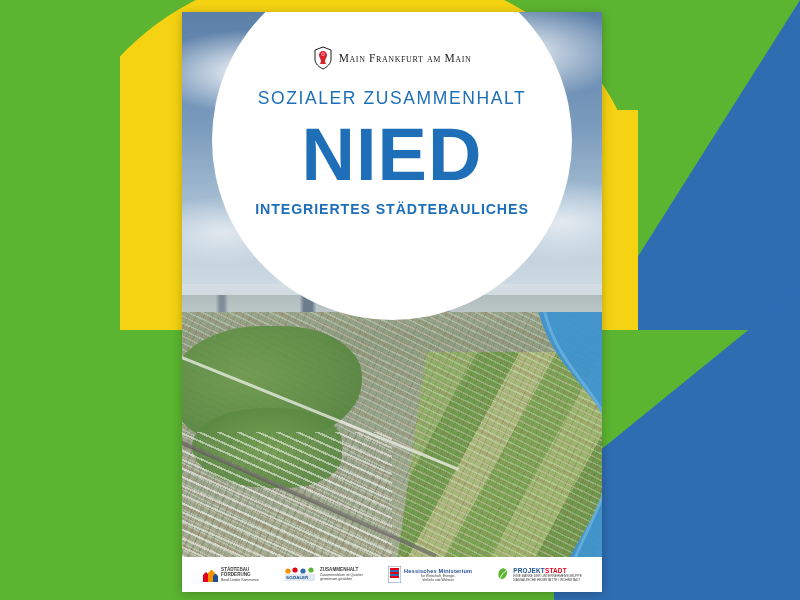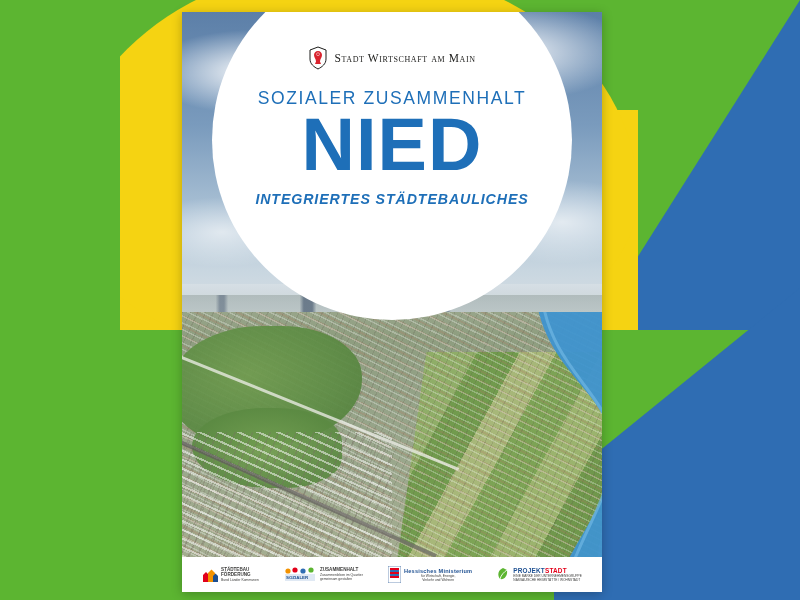--- a/index.html
+++ b/index.html
@@ -246,25 +246,24 @@
     font-size: 17.5px;
     letter-spacing: 1.6px;
     margin-bottom: 2px;
   }
   .bigtitle {
     color: #1e6fb8;
     font-weight: bold;
     font-size: 74px;
     line-height: .92;
     letter-spacing: 1px;
-    margin: 2px 0 10px 0;
+    margin: 12px 0 10px 0;
   }
   .subtitle {
     color: #1e6fb8;
-    font-style: italic;
     font-weight: bold;
     font-size: 14.2px;
     letter-spacing: .9px;
     line-height: 1.5;
   }
 
   
   .footer {
     position: absolute;
     left: 0;
@@ -362,21 +361,21 @@
 
     <div class="masthead">
       <div class="masthead-inner">
 
         <div class="crest-row">
           <svg class="crest-svg" width="20" height="24" viewBox="0 0 20 24">
             <path d="M10 1 L18 4 L18 13 C18 18 14 21 10 23 C6 21 2 18 2 13 L2 4 Z" fill="#ffffff" stroke="#1d1d1b" stroke-width="1"></path>
             <path d="M10 5 C7.6 5 6 6.8 6 9 C6 11.6 8 13.2 8 15.4 L7 18 L13 18 L12 15.4 C12 13.2 14 11.6 14 9 C14 6.8 12.4 5 10 5 Z" fill="#d9232e"></path>
             <circle cx="10" cy="8.2" r="1.5" fill="#d9232e" stroke="#ffffff" stroke-width=".5"></circle>
           </svg>
-          <span class="crest-text">Stadt Wirtschaft am Main</span>
+          <span class="crest-text">Main Frankfurt am Main</span>
         </div>
 
         <div class="kicker">SOZIALER ZUSAMMENHALT</div>
         <div class="bigtitle">NIED</div>
         <div class="subtitle">
           <span>INTEGRIERTES STÄDTEBAULICHES</span><br>
         </div>
       </div>
     </div>
 

